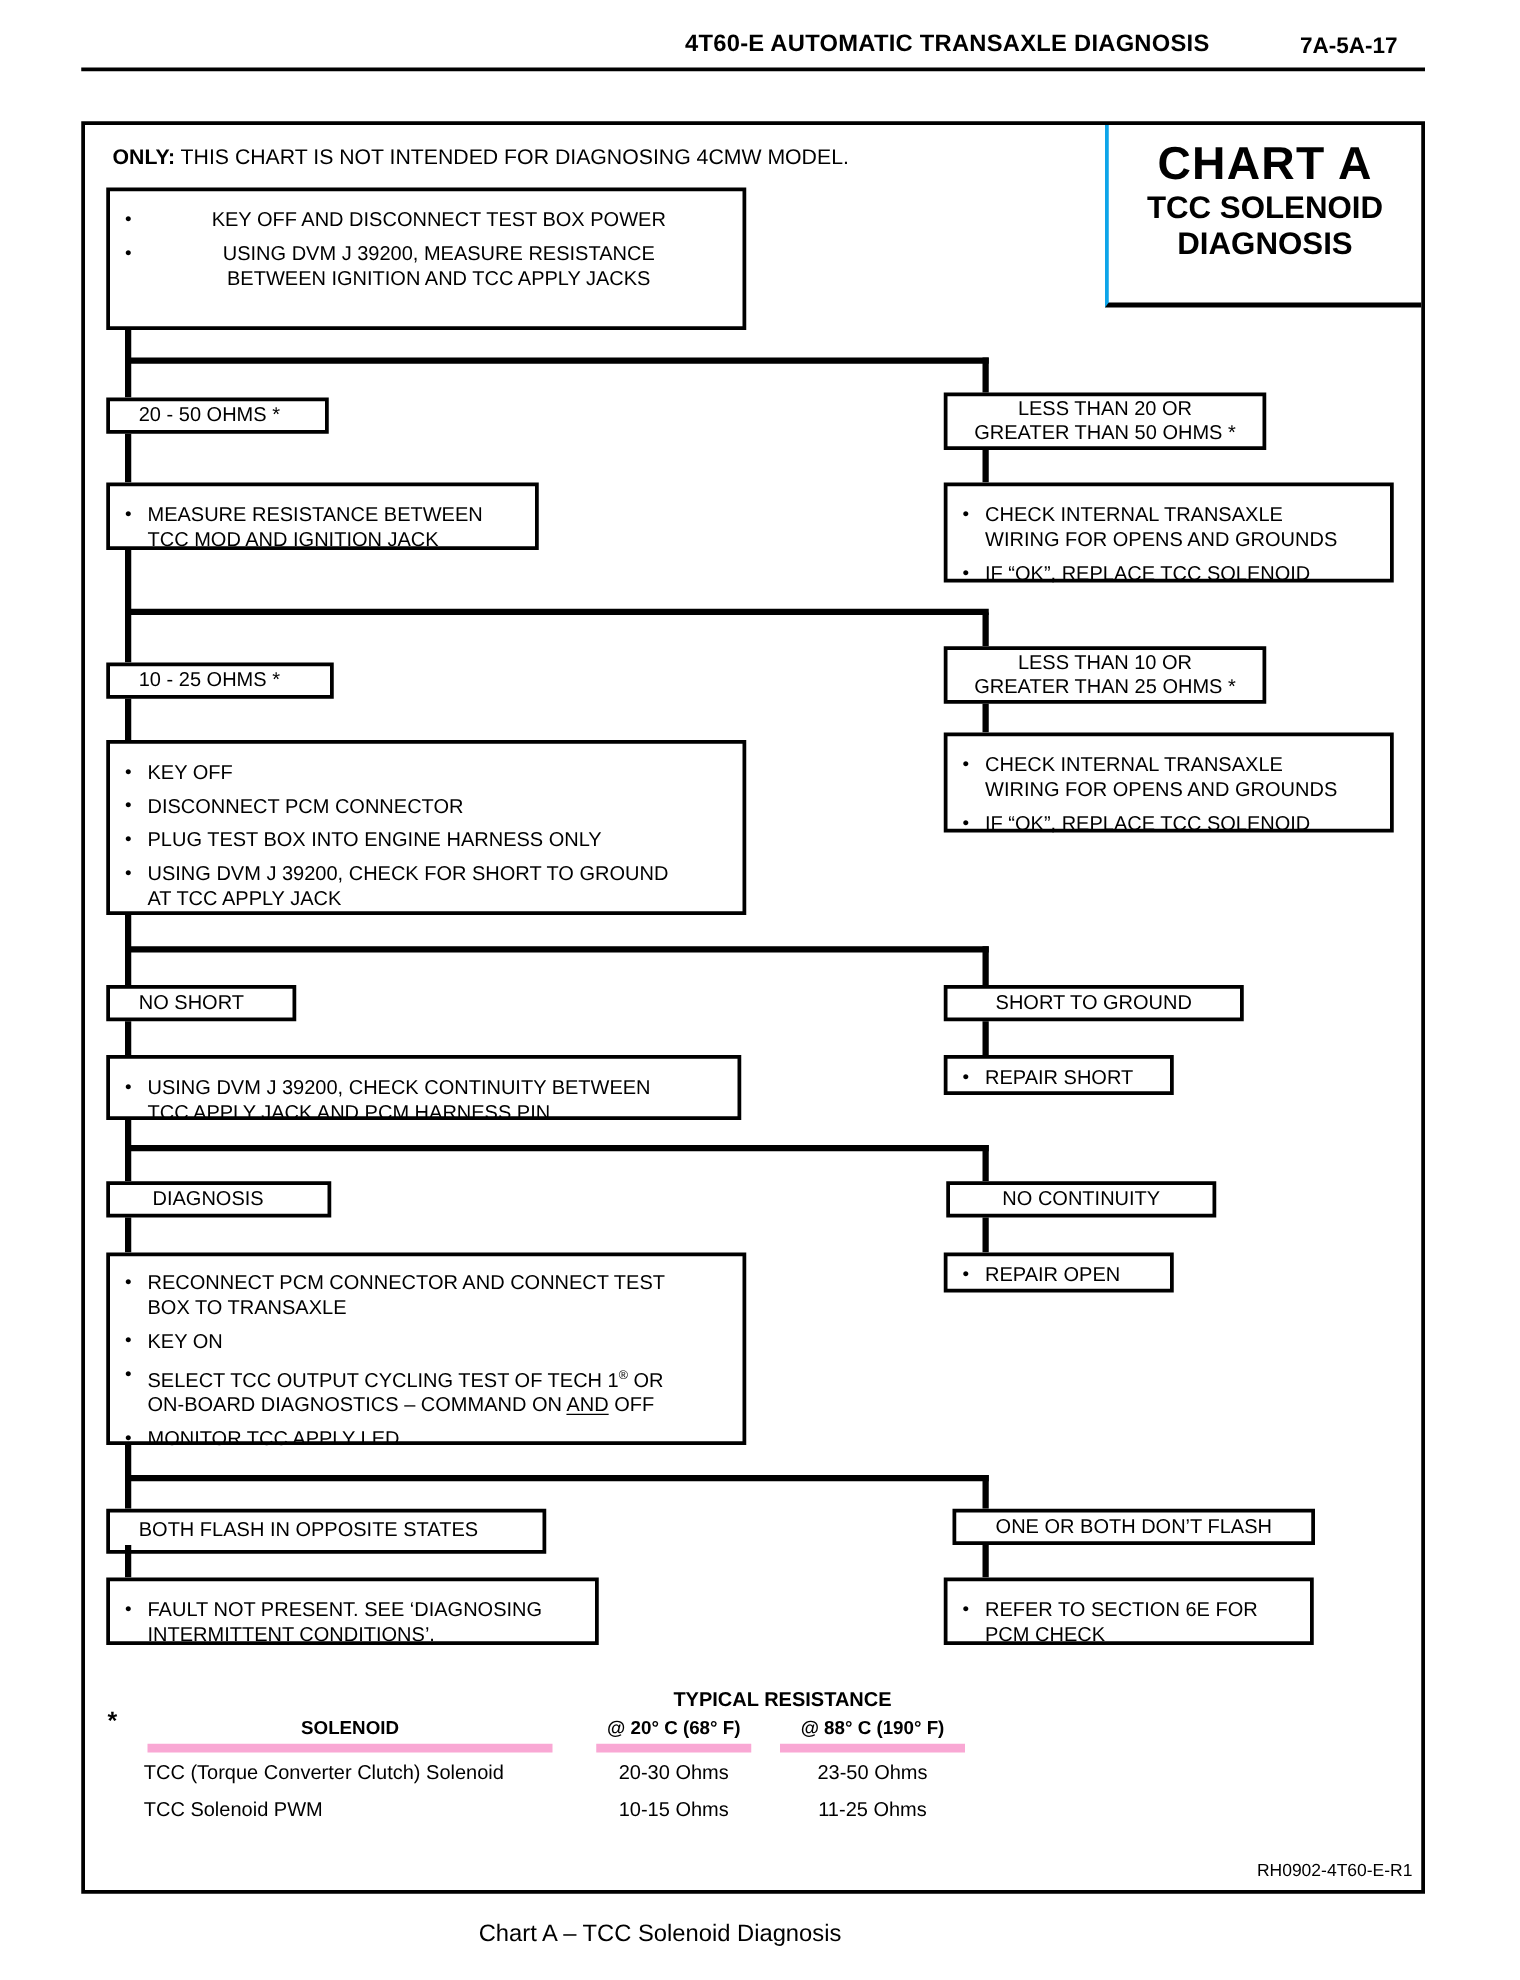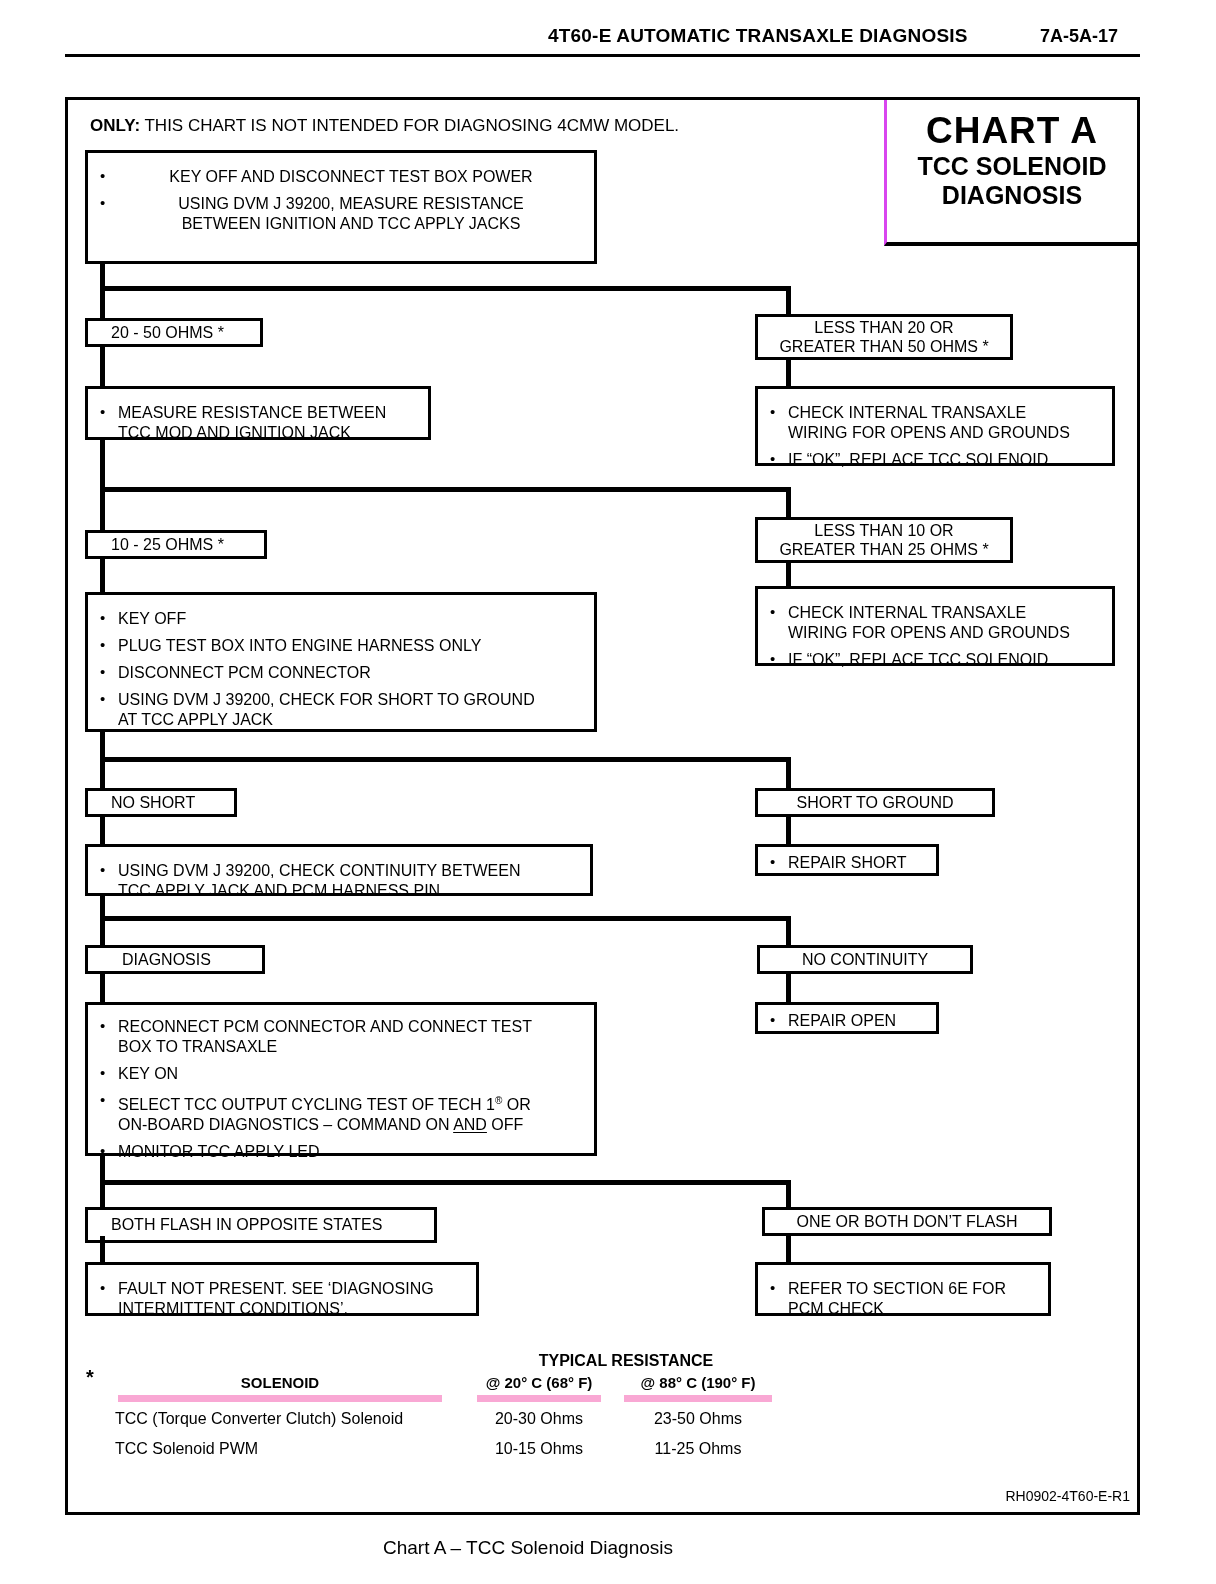--- a/index.html
+++ b/index.html
@@ -7,21 +7,21 @@
     position:relative;width:1216px;height:1584px;background:#ffffff;
     font-family:"Liberation Sans", sans-serif;color:#000;overflow:hidden;
     margin:0 auto;
   }
   *{box-sizing:border-box;}
   .abs{position:absolute;}
   .hdr-title{font-size:19px;font-weight:bold;letter-spacing:.2px;}
   .hdr-page{font-size:18px;font-weight:bold;}
   .rule{background:#000;}
   .outer{border:3px solid #000;}
-  .chart-title{border-left:3px solid #d946ef;border-bottom:4px solid #000;text-align:center;padding-top:10px;}
+  .chart-title{border-left:3px solid #0ea5e9;border-bottom:4px solid #000;text-align:center;padding-top:10px;}
   .ct1{font-size:37px;font-weight:bold;line-height:42px;letter-spacing:1px;}
   .ct2{font-size:25px;font-weight:bold;line-height:29px;}
   .note{font-size:17px;}
   .note b{font-weight:bold;}
   .fbox{border:3px solid #000;background:#fff;font-size:16px;}
   .step{padding:7px 10px 5px 0;}
   .bullets{list-style:none;margin:0;padding:0;}
   .bullets li{position:relative;padding-left:30px;margin:7px 0;line-height:20px;}
   .bullets li::before{content:"•";position:absolute;left:12px;top:-1px;font-size:15px;}
   .pre{white-space:pre-line;}
@@ -109,22 +109,22 @@
     <span class="pre">LESS THAN 10 OR
 GREATER THAN 25 OHMS *</span>
   </div>
 
   <div class="abs line" style="left:100px;top:559px;width:5px;height:33px;"></div>
   <div class="abs line" style="left:786px;top:563px;width:5px;height:23px;"></div>
 
   <div class="abs fbox step" style="left:85px;top:592px;width:512px;height:140px;">
     <ul class="bullets">
       <li><span class="pre">KEY OFF</span></li>
+      <li><span class="pre">DISCONNECT PCM CONNECTOR</span></li>
       <li><span class="pre">PLUG TEST BOX INTO ENGINE HARNESS ONLY</span></li>
-      <li><span class="pre">DISCONNECT PCM CONNECTOR</span></li>
       <li><span class="pre">USING DVM J 39200, CHECK FOR SHORT TO GROUND
 AT TCC APPLY JACK</span></li>
     </ul>
   </div>
 
   <div class="abs fbox step" style="left:755px;top:586px;width:360px;height:80px;">
     <ul class="bullets">
       <li><span class="pre">CHECK INTERNAL TRANSAXLE
 WIRING FOR OPENS AND GROUNDS</span></li>
       <li><span class="pre">IF “OK”, REPLACE TCC SOLENOID</span></li>

